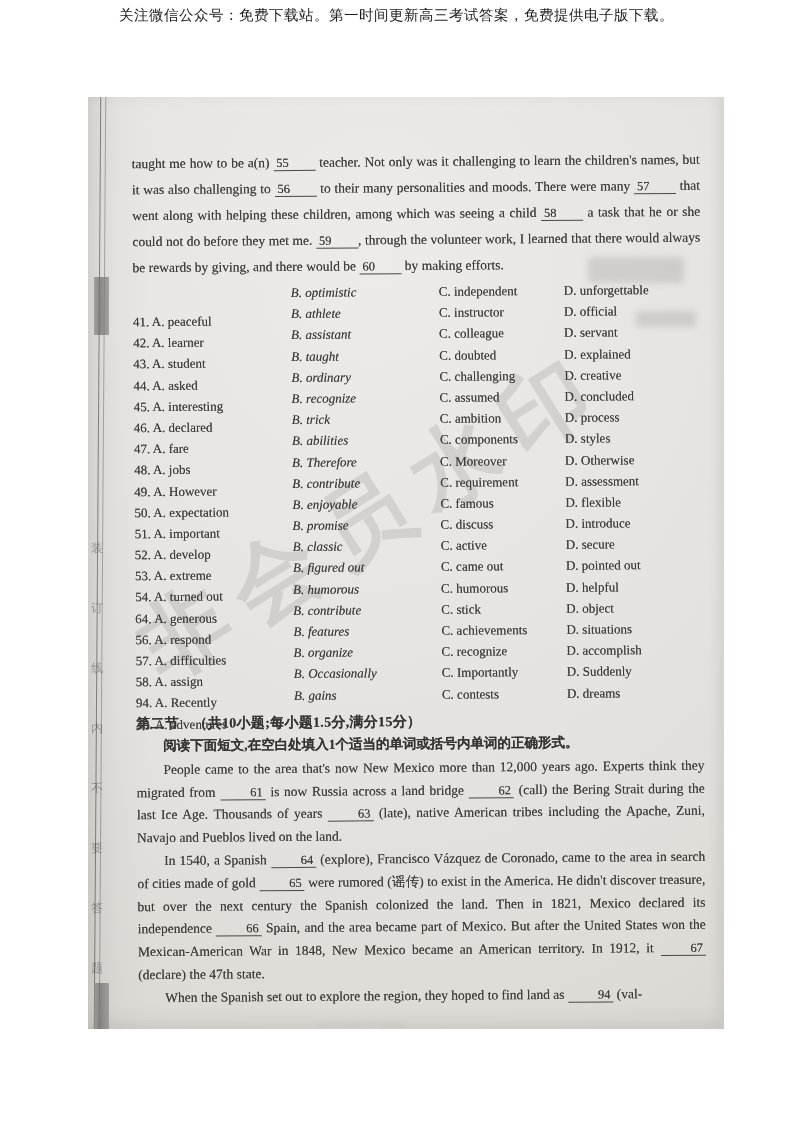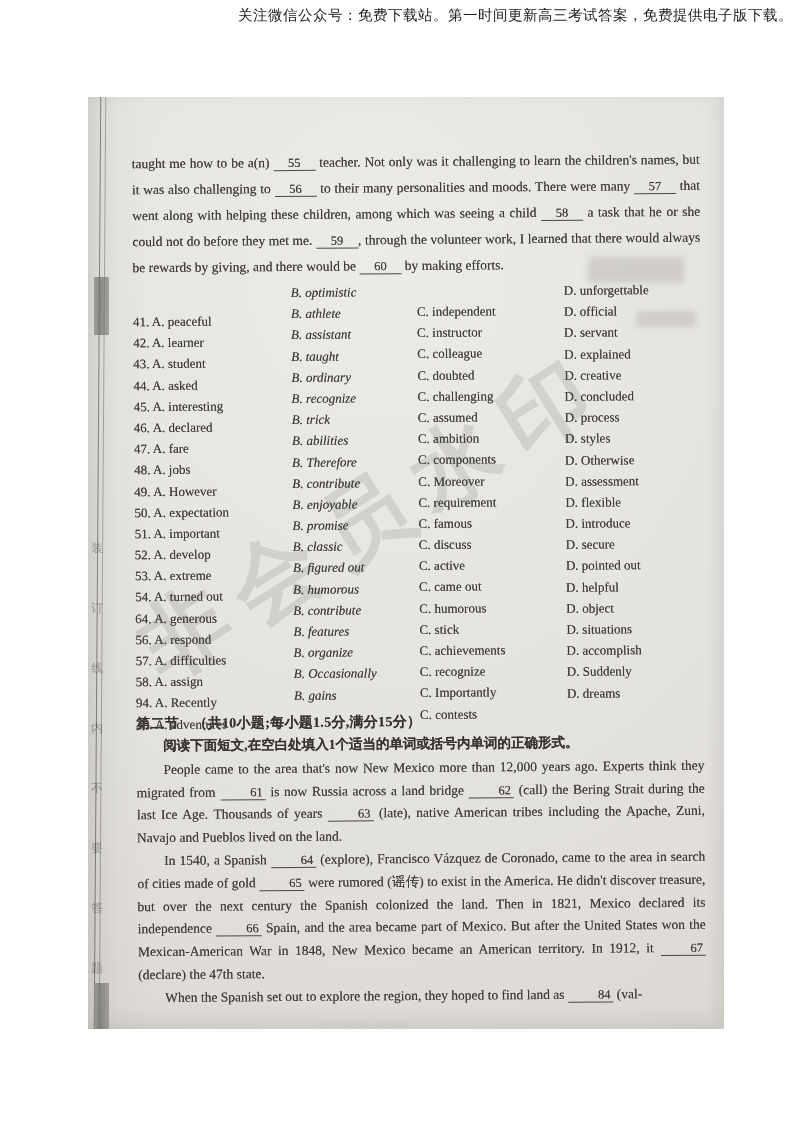--- a/index.html
+++ b/index.html
@@ -5,21 +5,21 @@
   html,body{margin:0;padding:0;}
   body{
     width:793px;height:1122px;
     background:#ffffff;
     font-family:"Liberation Serif","DejaVu Serif",serif;
     position:relative;
     overflow:hidden;
   }
   .banner{
     position:absolute;top:6px;left:0;width:793px;
-    text-align:right;
+    text-align:center;
     font-size:14.5px;color:#1c1c1c;
     letter-spacing:.5px;
   }
   
   .scan{
     position:absolute;left:88px;top:97px;width:636px;height:932px;
     background:
       linear-gradient(90deg, rgba(0,0,0,.07) 0, rgba(0,0,0,.02) 30px, rgba(0,0,0,0) 60px),
       radial-gradient(130% 105% at 45% 18%, #ecebe8 0%, #e4e2de 55%, #d8d5d0 100%);
     box-shadow: inset 0 -12px 18px rgba(0,0,0,.05), inset -8px 0 14px rgba(0,0,0,.04);
@@ -57,29 +57,29 @@
     position:absolute;left:47px;top:52px;width:568px;
     transform:rotate(-.45deg);
     font-size:13.5px;
     text-shadow:0 0 .6px rgba(63,60,56,.75);
   }
   .passage{margin:0;text-align:justify;line-height:26px;}
   .passage.sec{line-height:22.8px;}
   .passage.indent{text-indent:2em;}
   .blank{
     display:inline-block;min-width:36px;padding:0 3px;
-    text-align:center;border-bottom:1.1px solid #4a4743;
+    text-align:left;border-bottom:1.1px solid #4a4743;
     font-size:12.5px;line-height:14px;
   }
   .options{margin-top:5px;}
   .opt-row{position:relative;height:21.2px;white-space:nowrap;font-size:13px;}
   .opt-cell{position:absolute;top:0;}
   .opt-c1{left:0;margin-top:28px;}
   .opt-c2{left:158px;font-style:italic;}
-  .opt-c3{left:284px;margin-top:20px;}
+  .opt-c3{left:306px;}
   .opt-c4{left:431px;}
   .sec2head{
     margin-top:3px;font-size:14px;font-weight:600;color:#36332f;
     letter-spacing:.3px;line-height:22px;
   }
   .sec2instr{
     font-size:13.5px;font-weight:600;color:#36332f;
     text-indent:2em;line-height:22px;margin-bottom:2px;
   }
   
@@ -228,19 +228,19 @@
           <span class="opt-cell opt-c1">40. A. adventures</span>
           <span class="opt-cell opt-c2">B. gains</span>
           <span class="opt-cell opt-c3">C. contests</span>
           <span class="opt-cell opt-c4">D. dreams</span>
         </div>
       </div>
     <div class="sec2head">第二节　（共10小题;每小题1.5分,满分15分）</div>
     <div class="sec2instr">阅读下面短文,在空白处填入1个适当的单词或括号内单词的正确形式。</div>
     <p class="passage sec indent" id="para1">People came to the area that's now New Mexico more than 12,000 years ago. Experts think they migrated from <span class="blank">61</span> is now Russia across a land bridge <span class="blank">62</span> (call) the Bering Strait during the last Ice Age. Thousands of years <span class="blank">63</span> (late), native American tribes including the Apache, Zuni, Navajo and Pueblos lived on the land.</p>
     <p class="passage sec indent" id="para2">In 1540, a Spanish <span class="blank">64</span> (explore), Francisco Vázquez de Coronado, came to the area in search of cities made of gold <span class="blank">65</span> were rumored (谣传) to exist in the America. He didn't discover treasure, but over the next century the Spanish colonized the land. Then in 1821, Mexico declared its independence <span class="blank">66</span> Spain, and the area became part of Mexico. But after the United States won the Mexican-American War in 1848, New Mexico became an American territory. In 1912, it <span class="blank">67</span> (declare) the 47th state.</p>
-    <p class="passage sec indent" id="para3">When the Spanish set out to explore the region, they hoped to find land as <span class="blank">84</span> (val-</p>
+    <p class="passage sec indent" id="para3">When the Spanish set out to explore the region, they hoped to find land as <span class="blank">94</span> (val-</p>
   </div>
 
   <div class="blob" style="left:500px;top:160px;width:96px;height:26px;"></div>
   <div class="blob" style="left:548px;top:214px;width:60px;height:16px;"></div>
   <div class="smudge" style="left:230px;top:918px;width:300px;">—  ·  ——   ·  ——</div>
 </div>
 
 </body></html>

